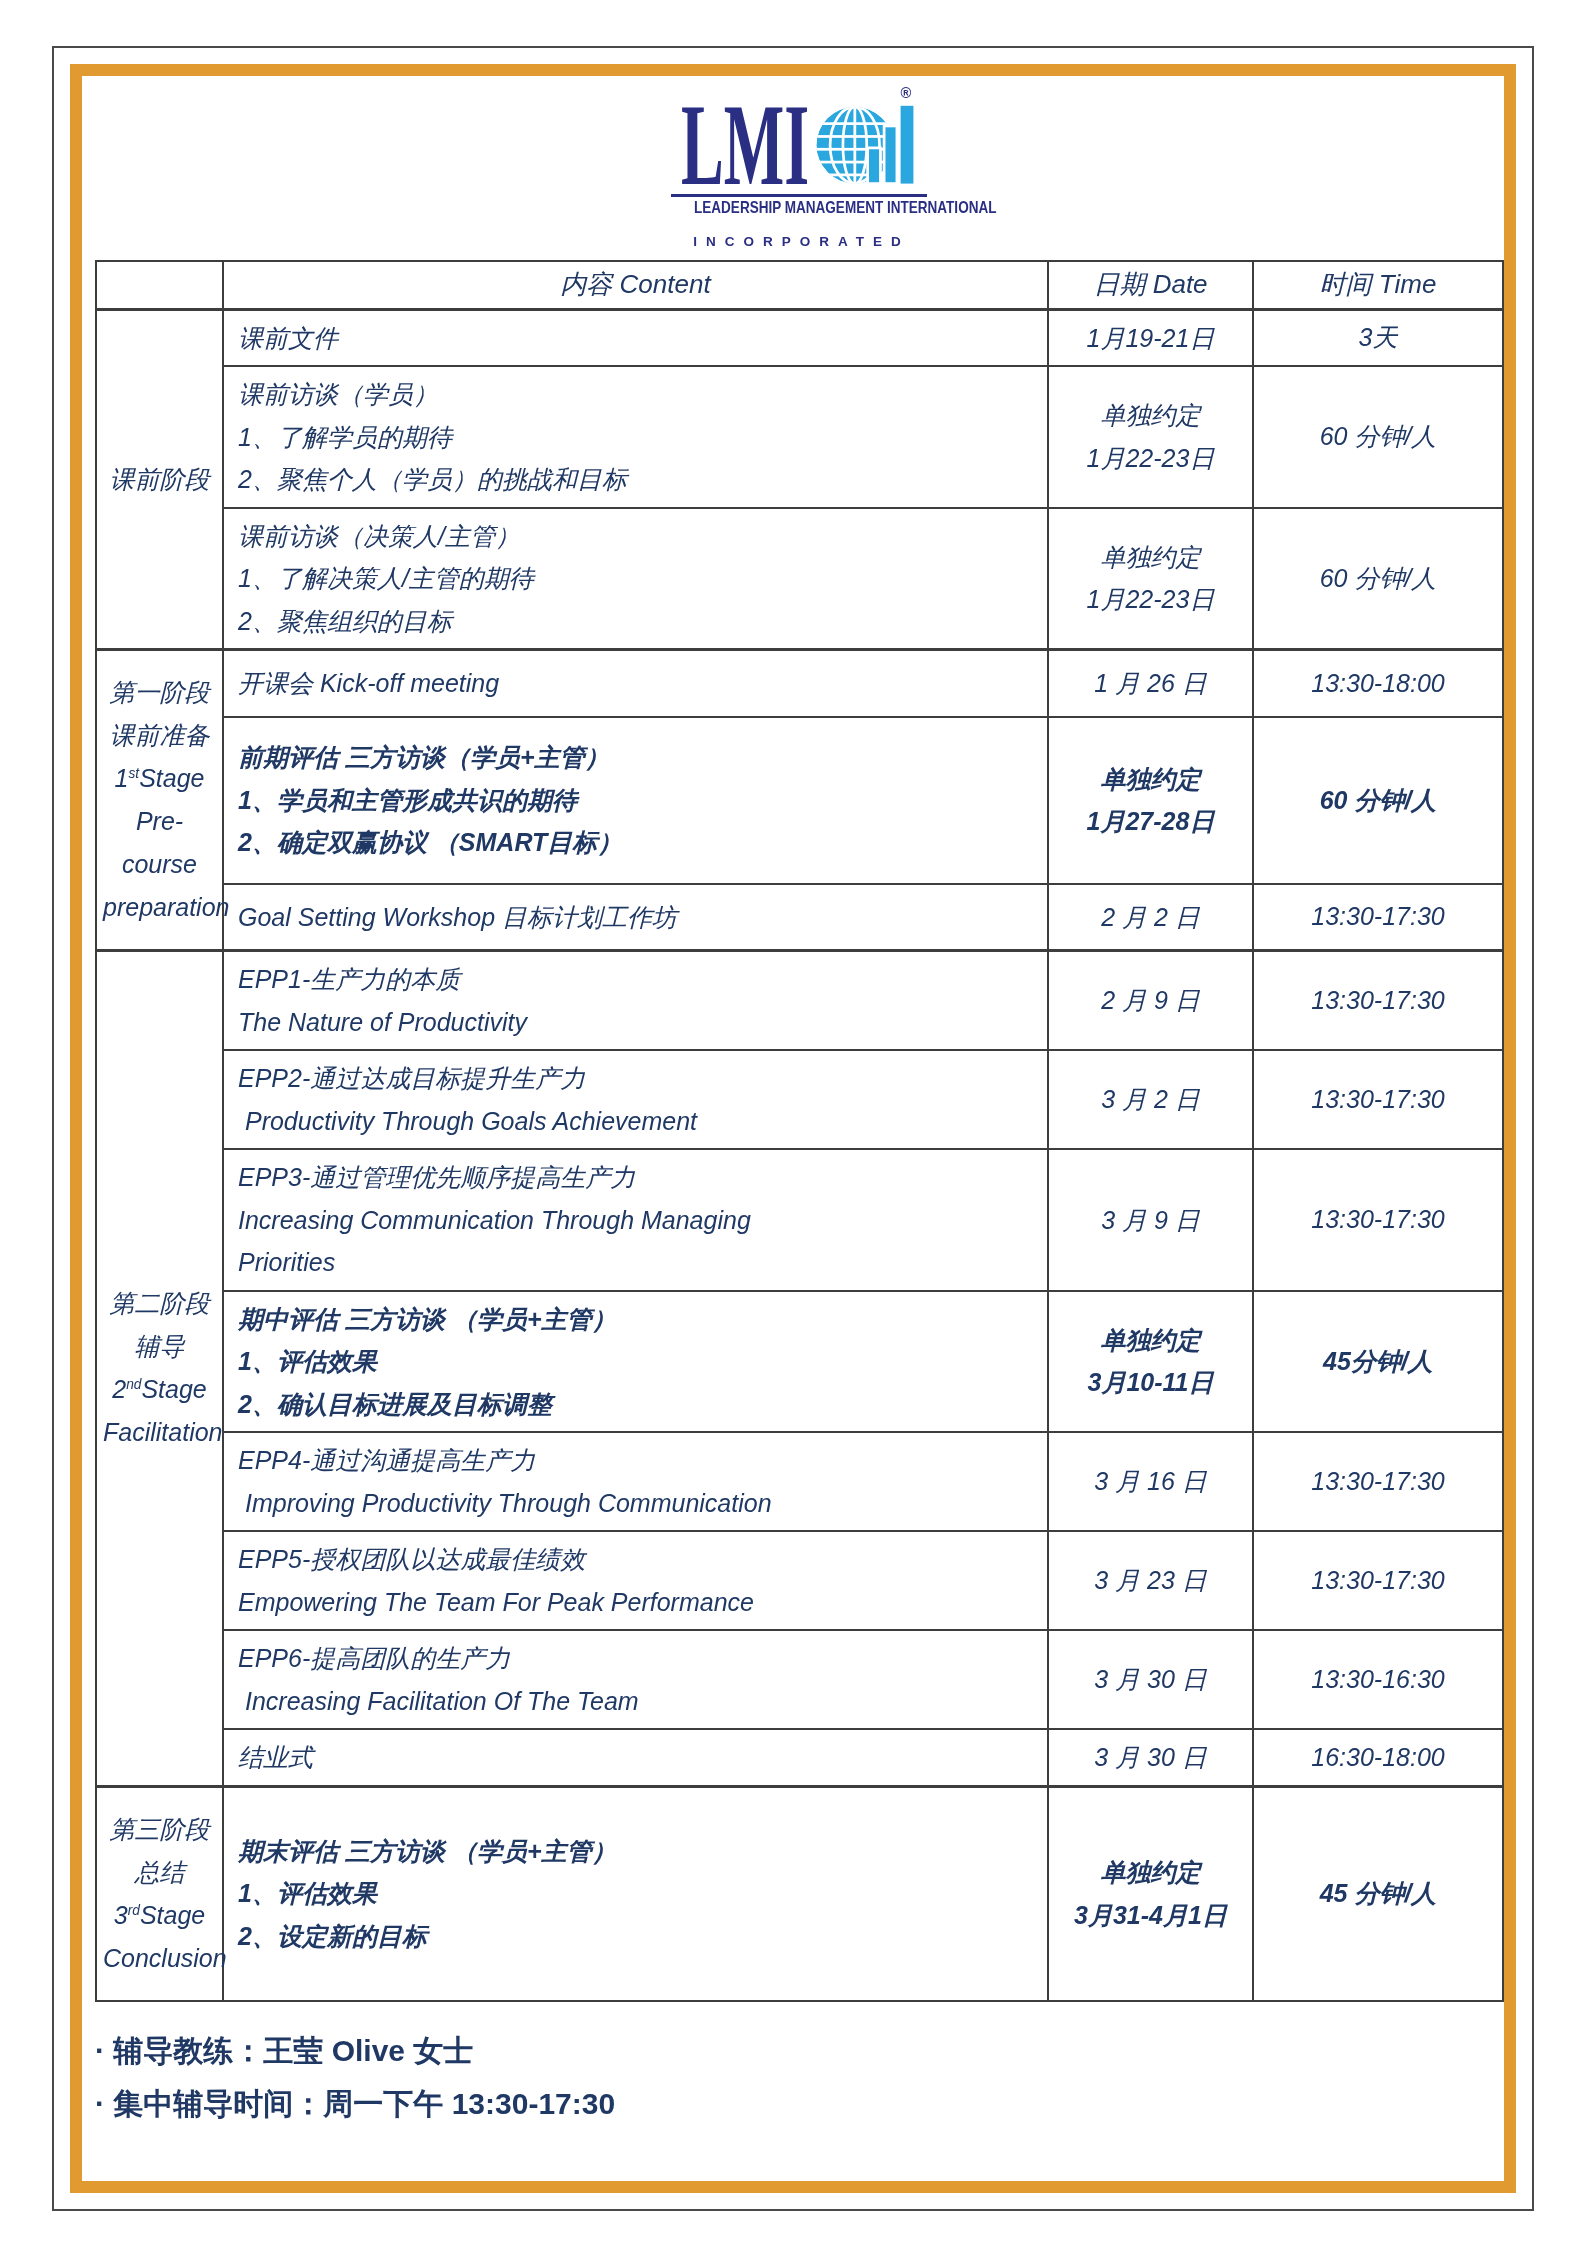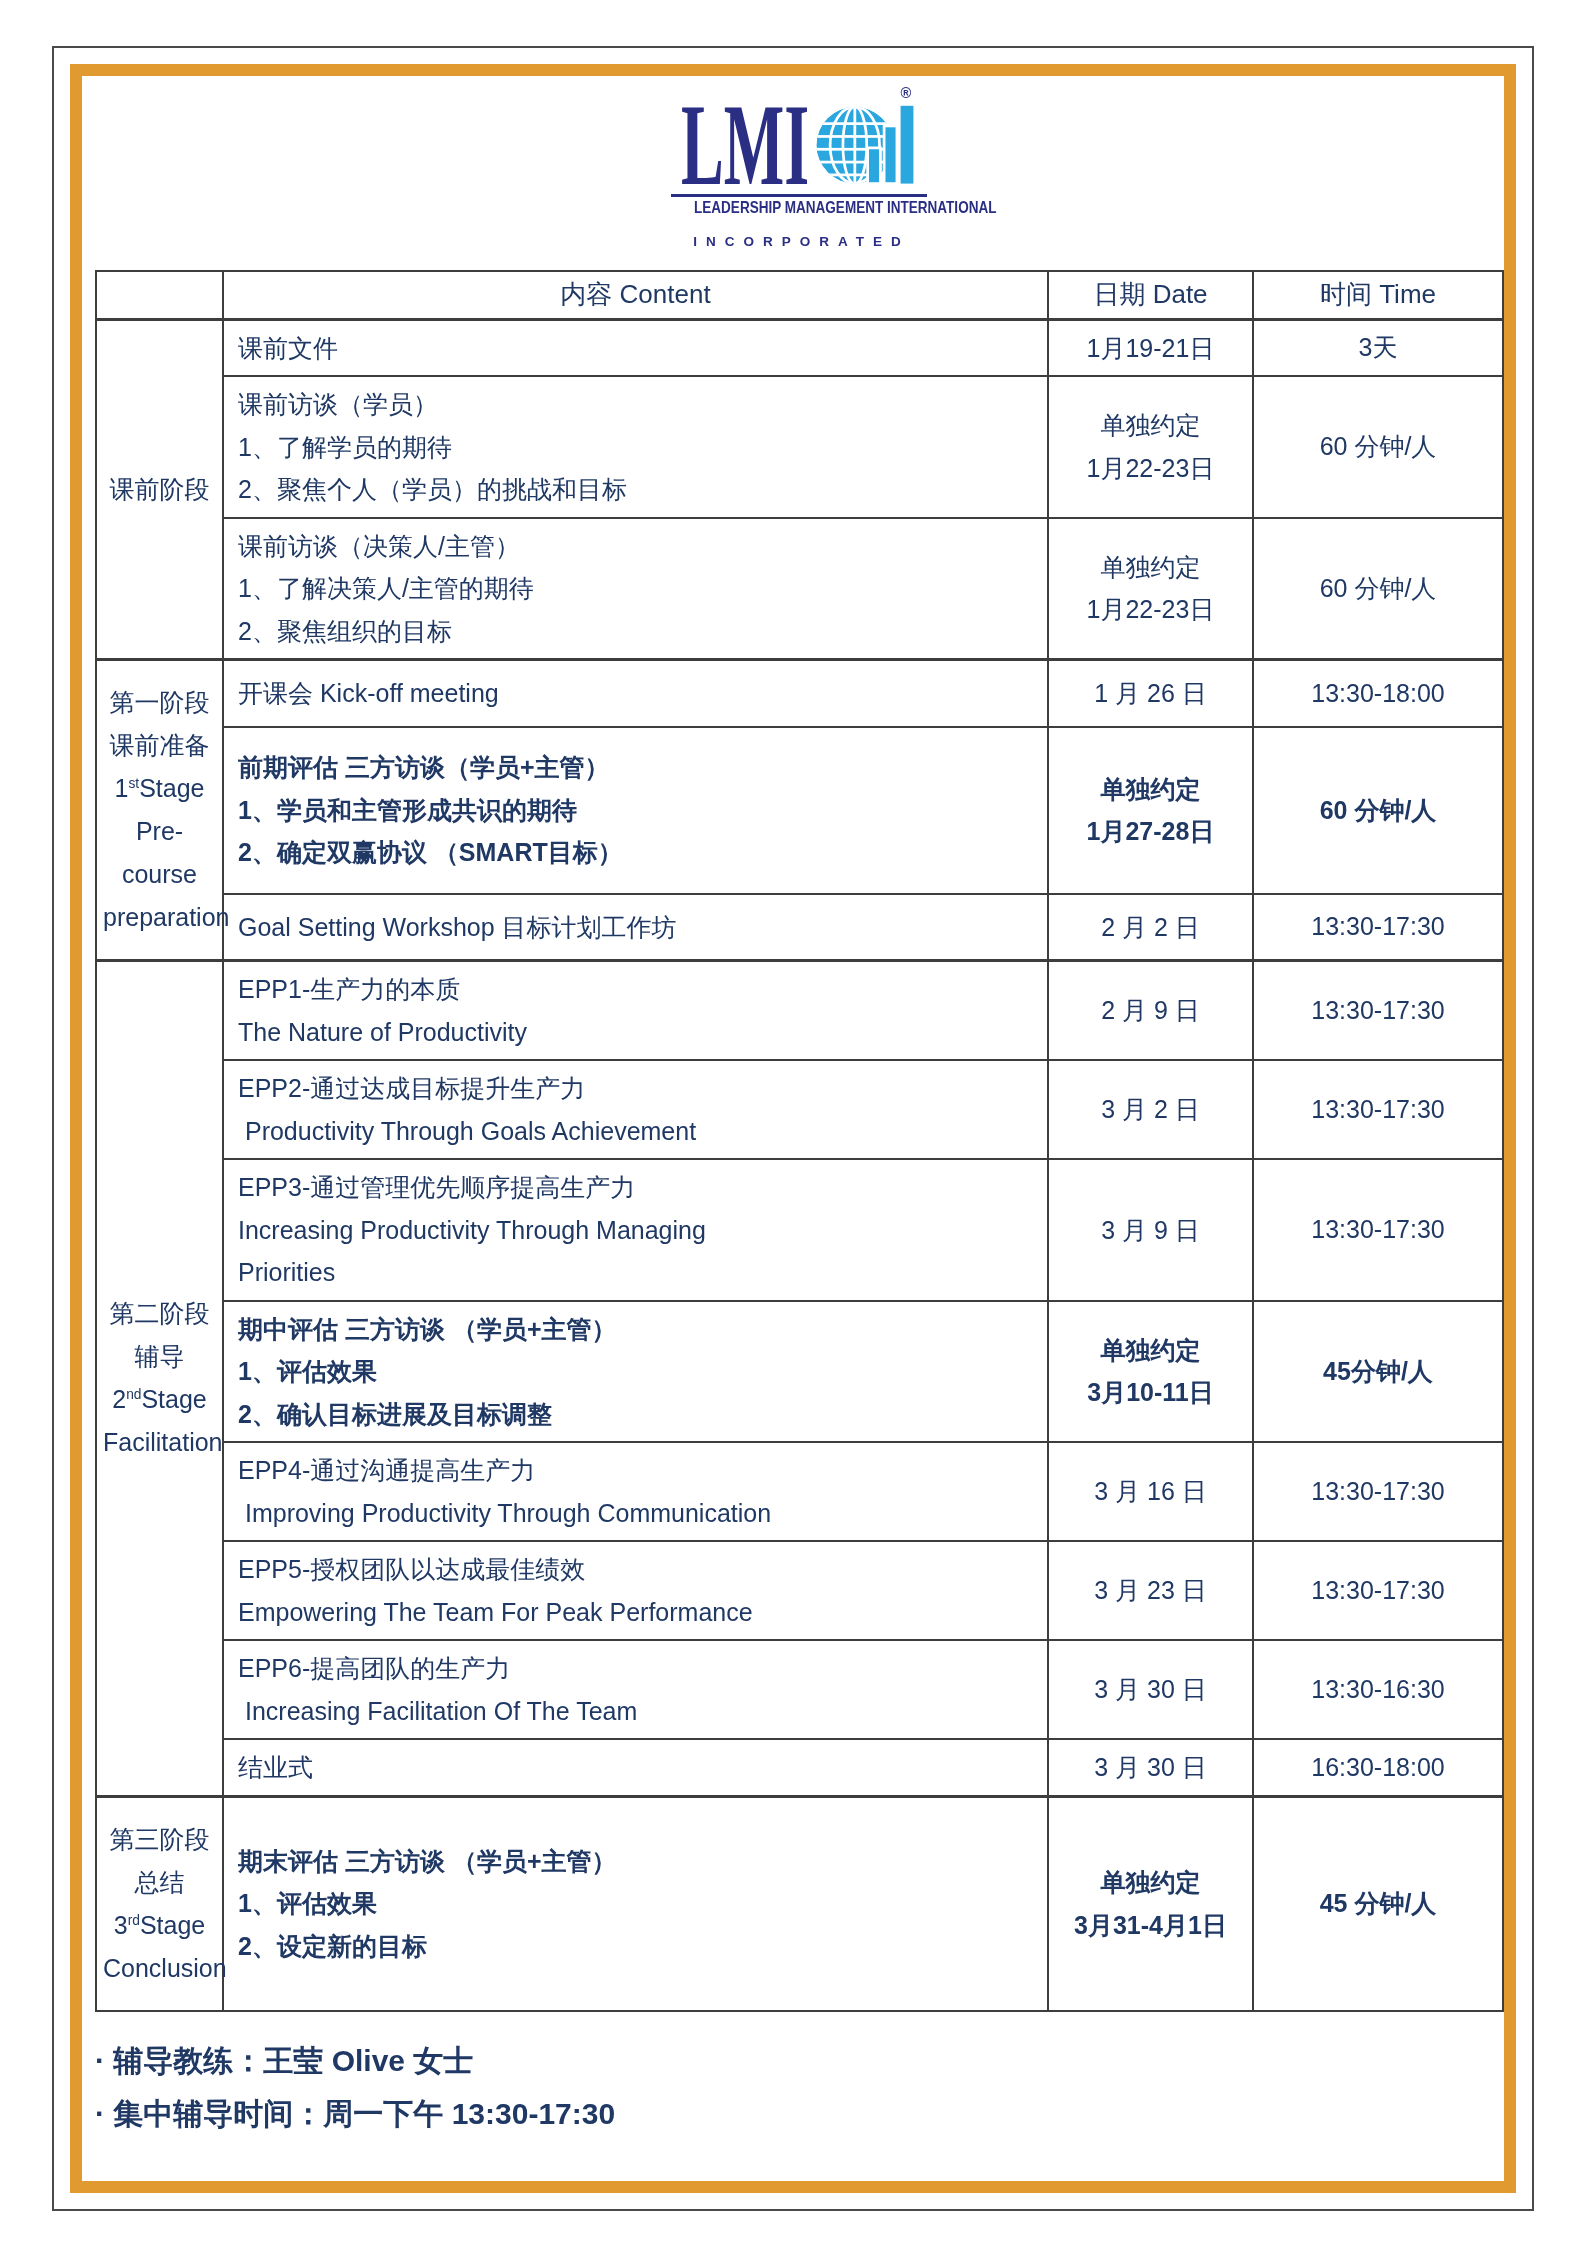--- a/index.html
+++ b/index.html
@@ -38,22 +38,22 @@
   .titles { margin-top:14px; }
   .title-line { font-weight:bold; color:#1F3864; line-height:1.38; }
   .title-cn   { font-size:37px; }
   .title-en   { font-size:35px; }
   .title-sched{ font-size:35px; }
   .title-date { font-size:35px; }
 
   
   table.schedule {
     width:100%; border-collapse:collapse; table-layout:fixed;
-    margin-top:20px;
-    font-size:25px; color:#1F3864;
+    margin-top:10px;
+    font-size:25px; color:#1F3864;font-style:italic;
   }
   table.schedule td {
     border:2px solid #3d3d3d;
     vertical-align:middle;
   }
   tr.sep td { border-top:3.5px solid #3d3d3d; }
   tr.head-row td { border-bottom:3px solid #3d3d3d; font-size:26px; text-align:center; }
   td.s-cell { text-align:center; padding:20px 6px; }
   td.c-cell { text-align:left; padding:6px 8px 6px 14px; }
   td.d-cell { text-align:center; padding:4px 4px; font-weight:inherit; }
@@ -229,21 +229,21 @@
         <div class="ln"> Productivity Through Goals Achievement</div>
       </td>
       <td class="d-cell">
         <div class="ln">3 月 2 日</div>
       </td>
       <td class="t-cell">13:30-17:30</td>
     </tr>
     <tr style="height:126px">
       <td class="c-cell">
         <div class="ln">EPP3-通过管理优先顺序提高生产力</div>
-        <div class="ln">Increasing Productivity Through Managing</div>
+        <div class="ln">Increasing Communication Through Managing</div>
         <div class="ln">Priorities</div>
       </td>
       <td class="d-cell">
         <div class="ln">3 月 9 日</div>
       </td>
       <td class="t-cell">13:30-17:30</td>
     </tr>
     <tr class="bold" style="height:126px">
       <td class="c-cell">
         <div class="ln">期中评估 三方访谈 （学员+主管）</div>

